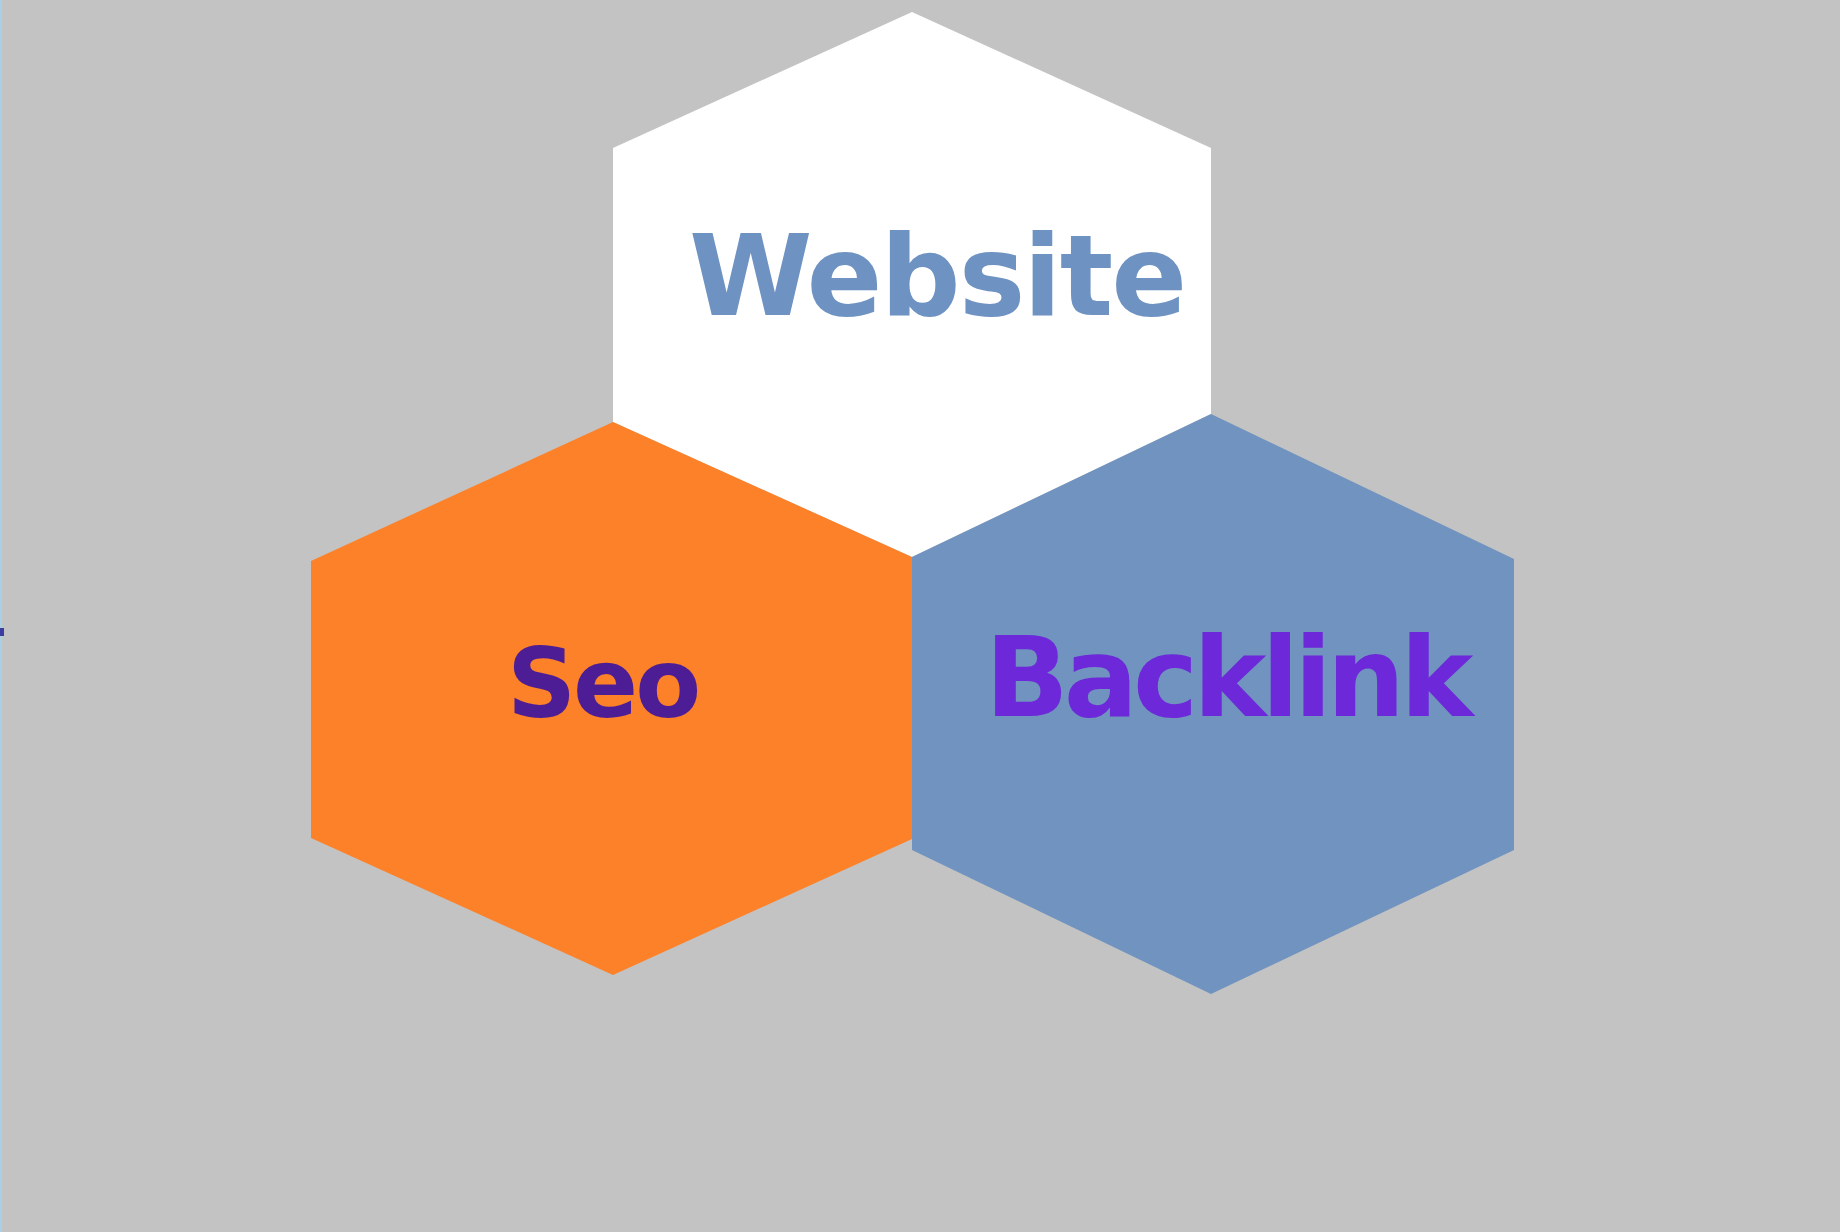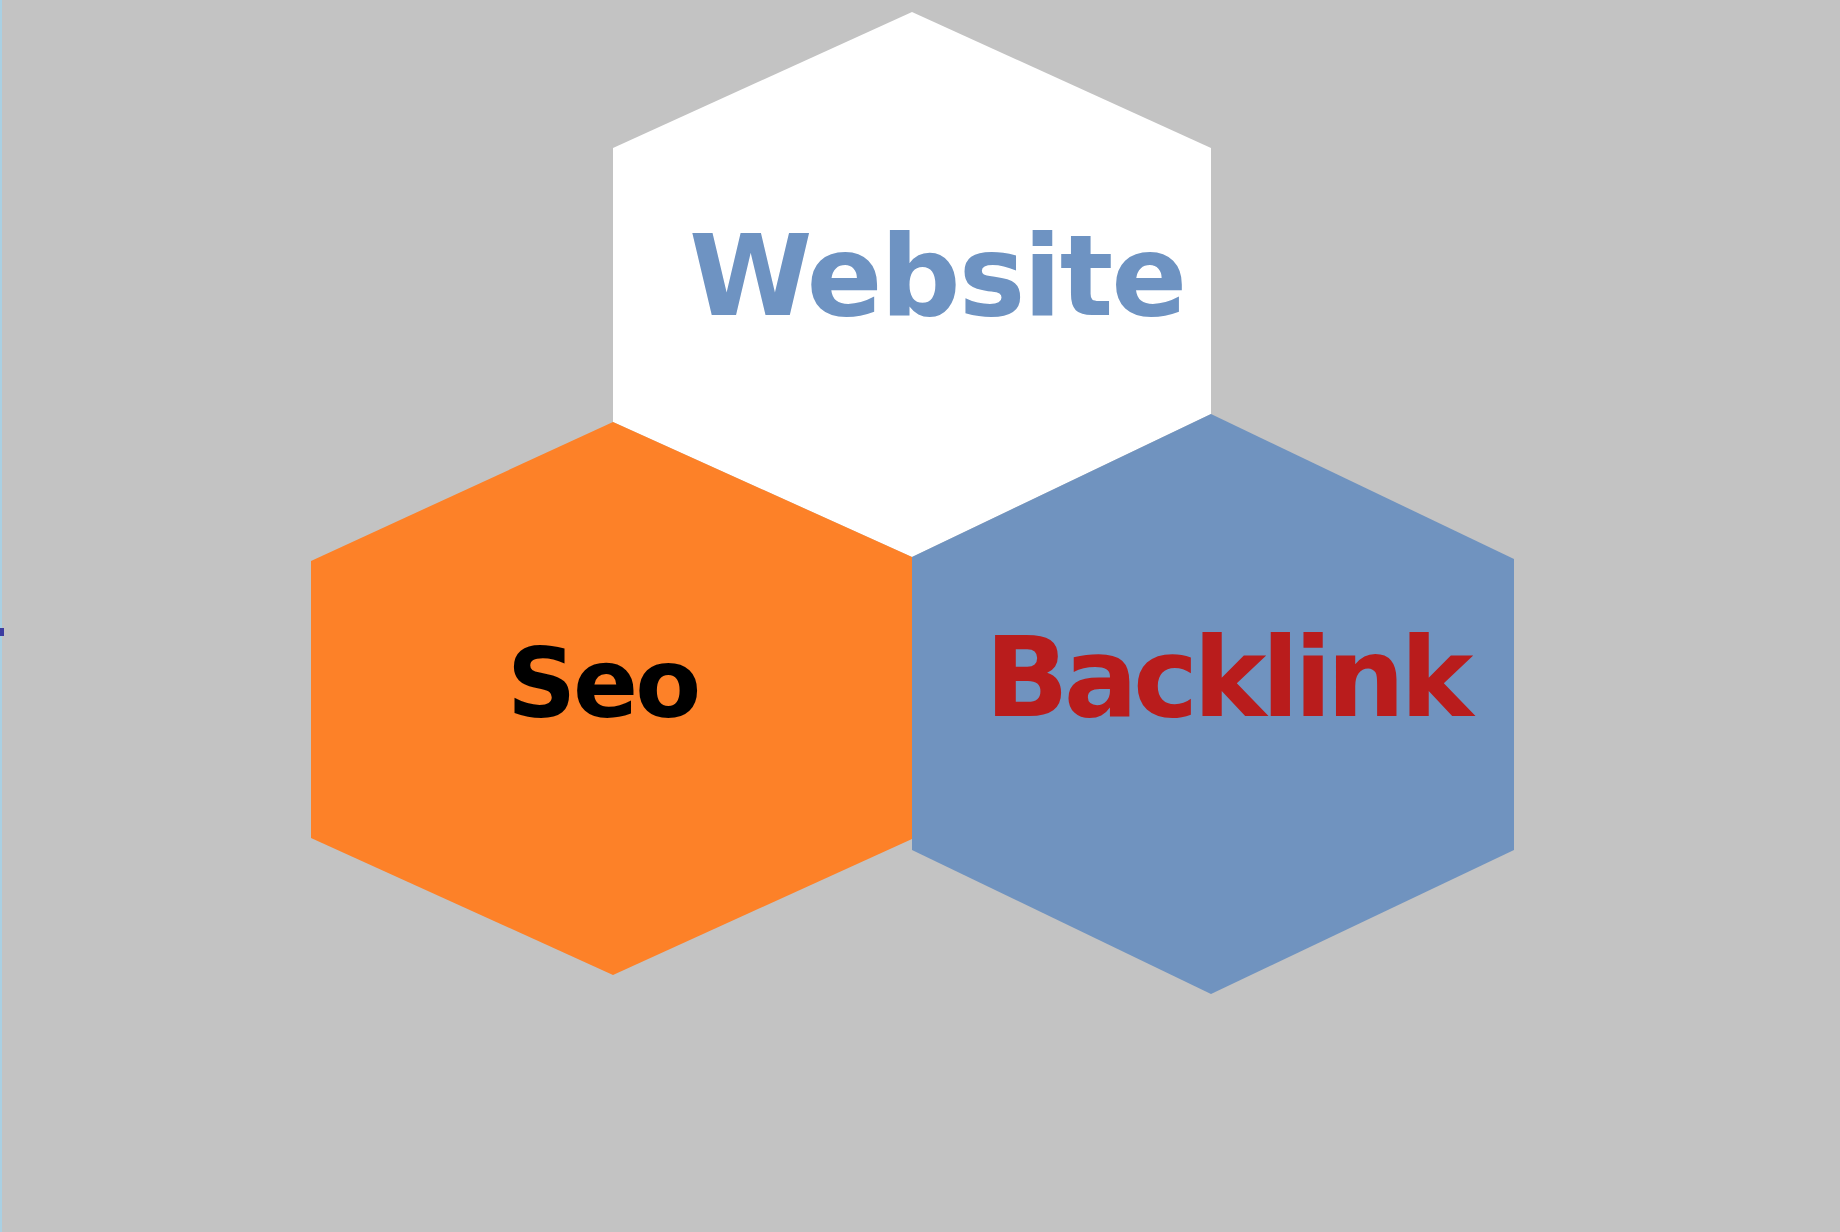--- a/index.html
+++ b/index.html
@@ -18,14 +18,14 @@
 <div class="left-edge"></div>
 <div class="left-mark"></div>
 
 <svg class="diagram" width="1840" height="1232" viewBox="0 0 1840 1232">
   <polygon id="hex-website" points="912,12 1211,148 1211,414 912,557 613,422 613,148" fill="#ffffff"></polygon>
   <polygon id="hex-seo" points="613,422 912,557 912,839 613,975 311,838 311,561" fill="#fd8128"></polygon>
   <polygon id="hex-backlink" points="1211,414 1514,559 1514,850 1211,994 912,850 912,557" fill="#7093bf"></polygon>
 </svg>
 
 <div class="label" id="lbl-website" style="color: rgb(110, 147, 194);">Website</div>
-<div class="label" id="lbl-seo" style="color: #000000;">Seo</div>
-<div class="label" id="lbl-backlink" style="color: #b91c1c;">Backlink</div>
+<div class="label" id="lbl-seo" style="color: #4c1d95;">Seo</div>
+<div class="label" id="lbl-backlink" style="color: #6d28d9;">Backlink</div>
 
 </body></html>

